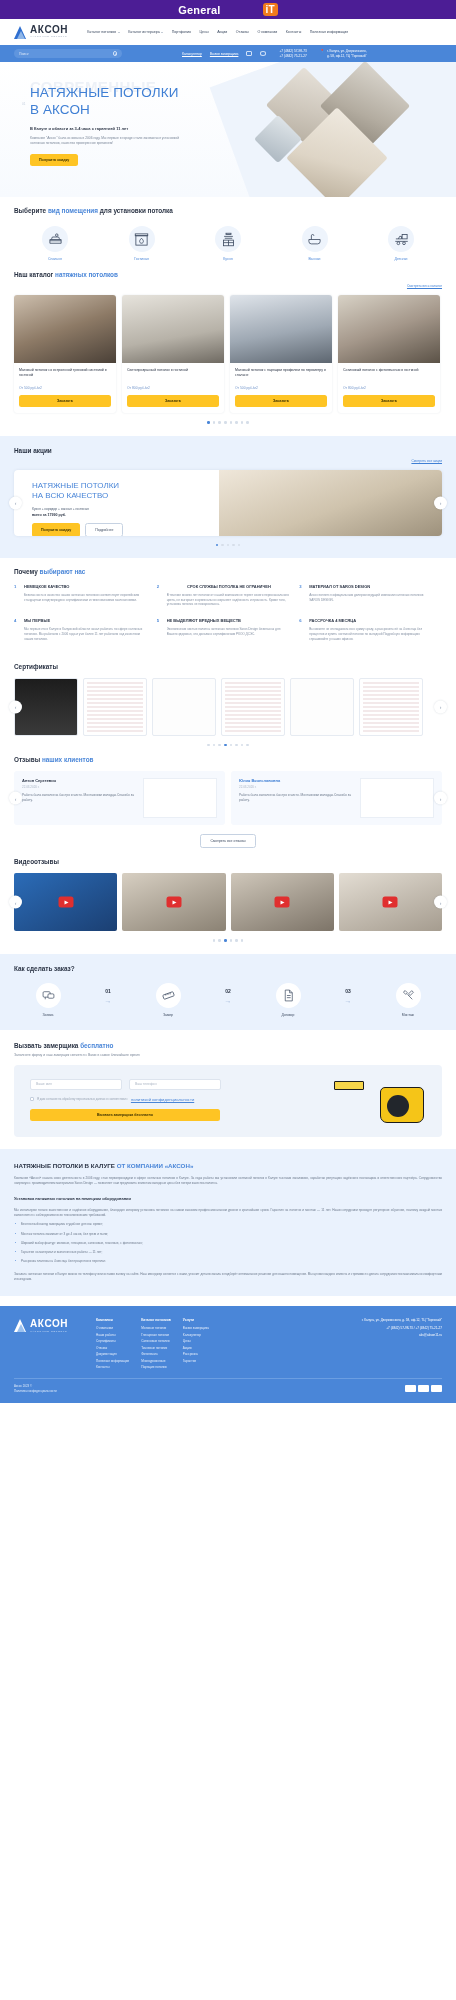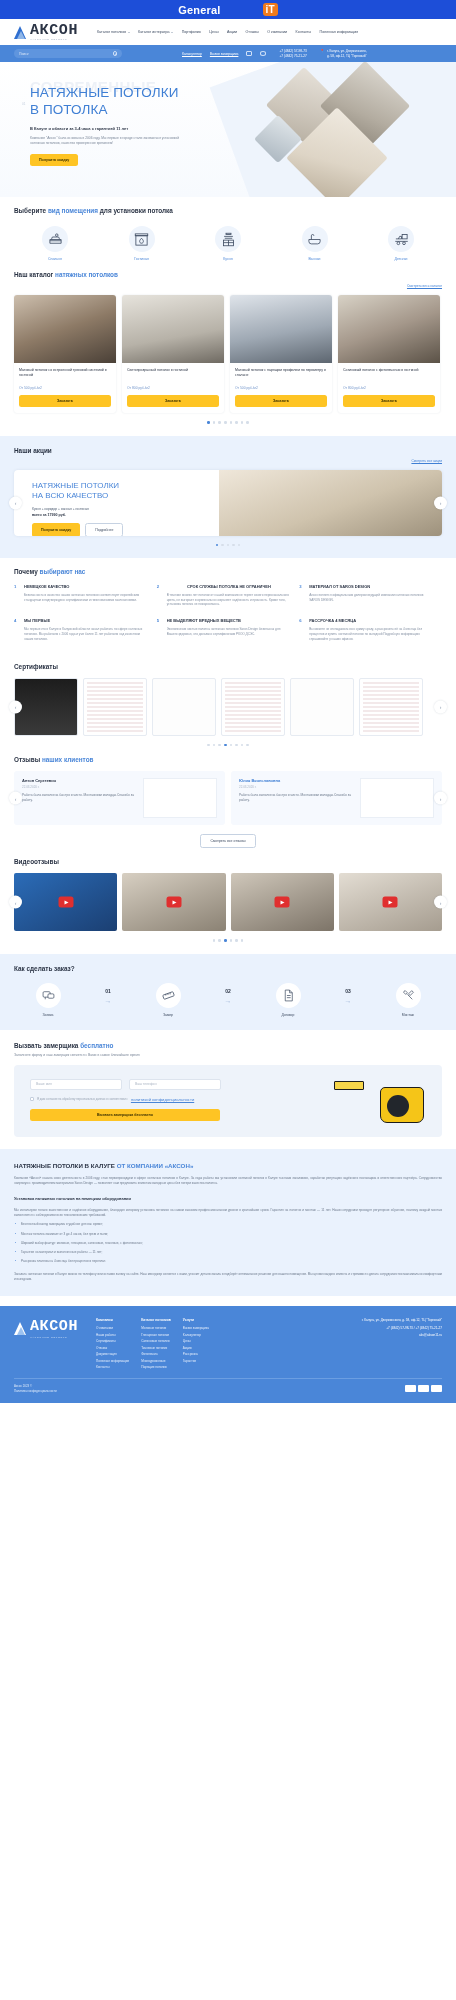--- a/index.html
+++ b/index.html
@@ -5,32 +5,32 @@
   * { box-sizing: border-box; margin: 0; padding: 0; }
   body {
     width: 456px; height: 2000px; overflow: hidden;
     font-family: "Liberation Sans", sans-serif;
     background: #ffffff; color: #2b3445; font-size: 4.2px;
     -webkit-font-smoothing: antialiased;
   }
   .wrap { width: 456px; }
 
   
-  .topbar { height: 19px; background: #1d4ed8; display: flex; align-items: center; justify-content: center; }
+  .topbar { height: 19px; background: #4c1d95; display: flex; align-items: center; justify-content: center; }
   .topbar-logo { font-size: 11px; font-weight: bold; color: #fff; letter-spacing: .2px; display: flex; align-items: center; gap: 3px; }
   .topbar-badge { background: #f07b1d; color: #fff; border-radius: 3px; padding: 1px 3px; font-size: 10px; font-weight: bold; margin-left: 39px; }
 
   
   .nav { height: 26px; background: #fff; display: flex; align-items: center; padding: 0 14px; gap: 9px; }
   .logo { display: flex; align-items: center; gap: 3px; }
   .logo-mark { width: 13px; height: 13px; position: relative; }
   .logo-mark:before { content: ""; position: absolute; left: 0; bottom: 0; border-left: 6.5px solid transparent; border-right: 6.5px solid transparent; border-bottom: 13px solid #2f6fd0; }
   .logo-mark:after { content: ""; position: absolute; left: 3px; bottom: 0; border-left: 4px solid transparent; border-right: 4px solid transparent; border-bottom: 8px solid #8fb6e8; }
   .logo-text { line-height: 1; }
-  .logo-name { font-size: 15px; font-weight: bold; color: #2b3445; letter-spacing: .6px; font-family: Liberation Mono, monospace; }
+  .logo-name { font-size: 10px; font-weight: bold; color: #2b3445; letter-spacing: .6px; }
   .logo-sub { font-size: 2.4px; color: #9aa7bb; letter-spacing: .7px; margin-top: 1px; }
   .nav-links { display: flex; align-items: center; gap: 8.5px; margin-left: 10px; }
   .nav-link { font-size: 3.6px; color: #3c4a60; white-space: nowrap; display: flex; align-items: center; gap: 1.5px; }
   .caret { width: 0; height: 0; border-left: 1.6px solid transparent; border-right: 1.6px solid transparent; border-top: 1.8px solid #8d9bb0; }
 
   
   .bluebar { height: 17px; background: #4a86d8; display: flex; align-items: center; padding: 0 14px; gap: 8px; }
   .search { width: 108px; height: 9.5px; border-radius: 5px; background: #5f95de; display: flex; align-items: center; padding: 0 5px; justify-content: space-between; }
   .search span { font-size: 3.4px; color: #d9e6f8; }
   .search-ico { width: 4.5px; height: 4.5px; border: .7px solid #cfe0f7; border-radius: 50%; position: relative; }
@@ -260,21 +260,21 @@
       <div class="dia d1"></div>
       <div class="dia d2"></div>
       <div class="dia d3"></div>
       <div class="dia d4"></div>
     </div>
     <div class="hero-index">01</div>
     <div class="hero-inner">
       <div class="hero-ghost">СОВРЕМЕННЫЕ</div>
       <div class="hero-title">
         <div>НАТЯЖНЫЕ ПОТОЛКИ</div>
-        <div>В ПОТОЛКА</div>
+        <div>В АКСОН</div>
       </div>
       <div class="hero-sub">В Калуге и области за 3-4 часа с гарантией 11 лет</div>
       <div class="hero-text">Компания "Аксон" была основана в 2006 году. Мы первые в городе стали заниматься установкой натяжных потолков, качество проверенное временем!</div>
       <button class="btn-yellow hero-btn">Получить скидку</button>
     </div>
   </div>
 
   <div class="sec">
     <div class="sec-title">
       <span>Выберите </span><span class="accent">вид помещения</span><span> для установки потолка</span>

